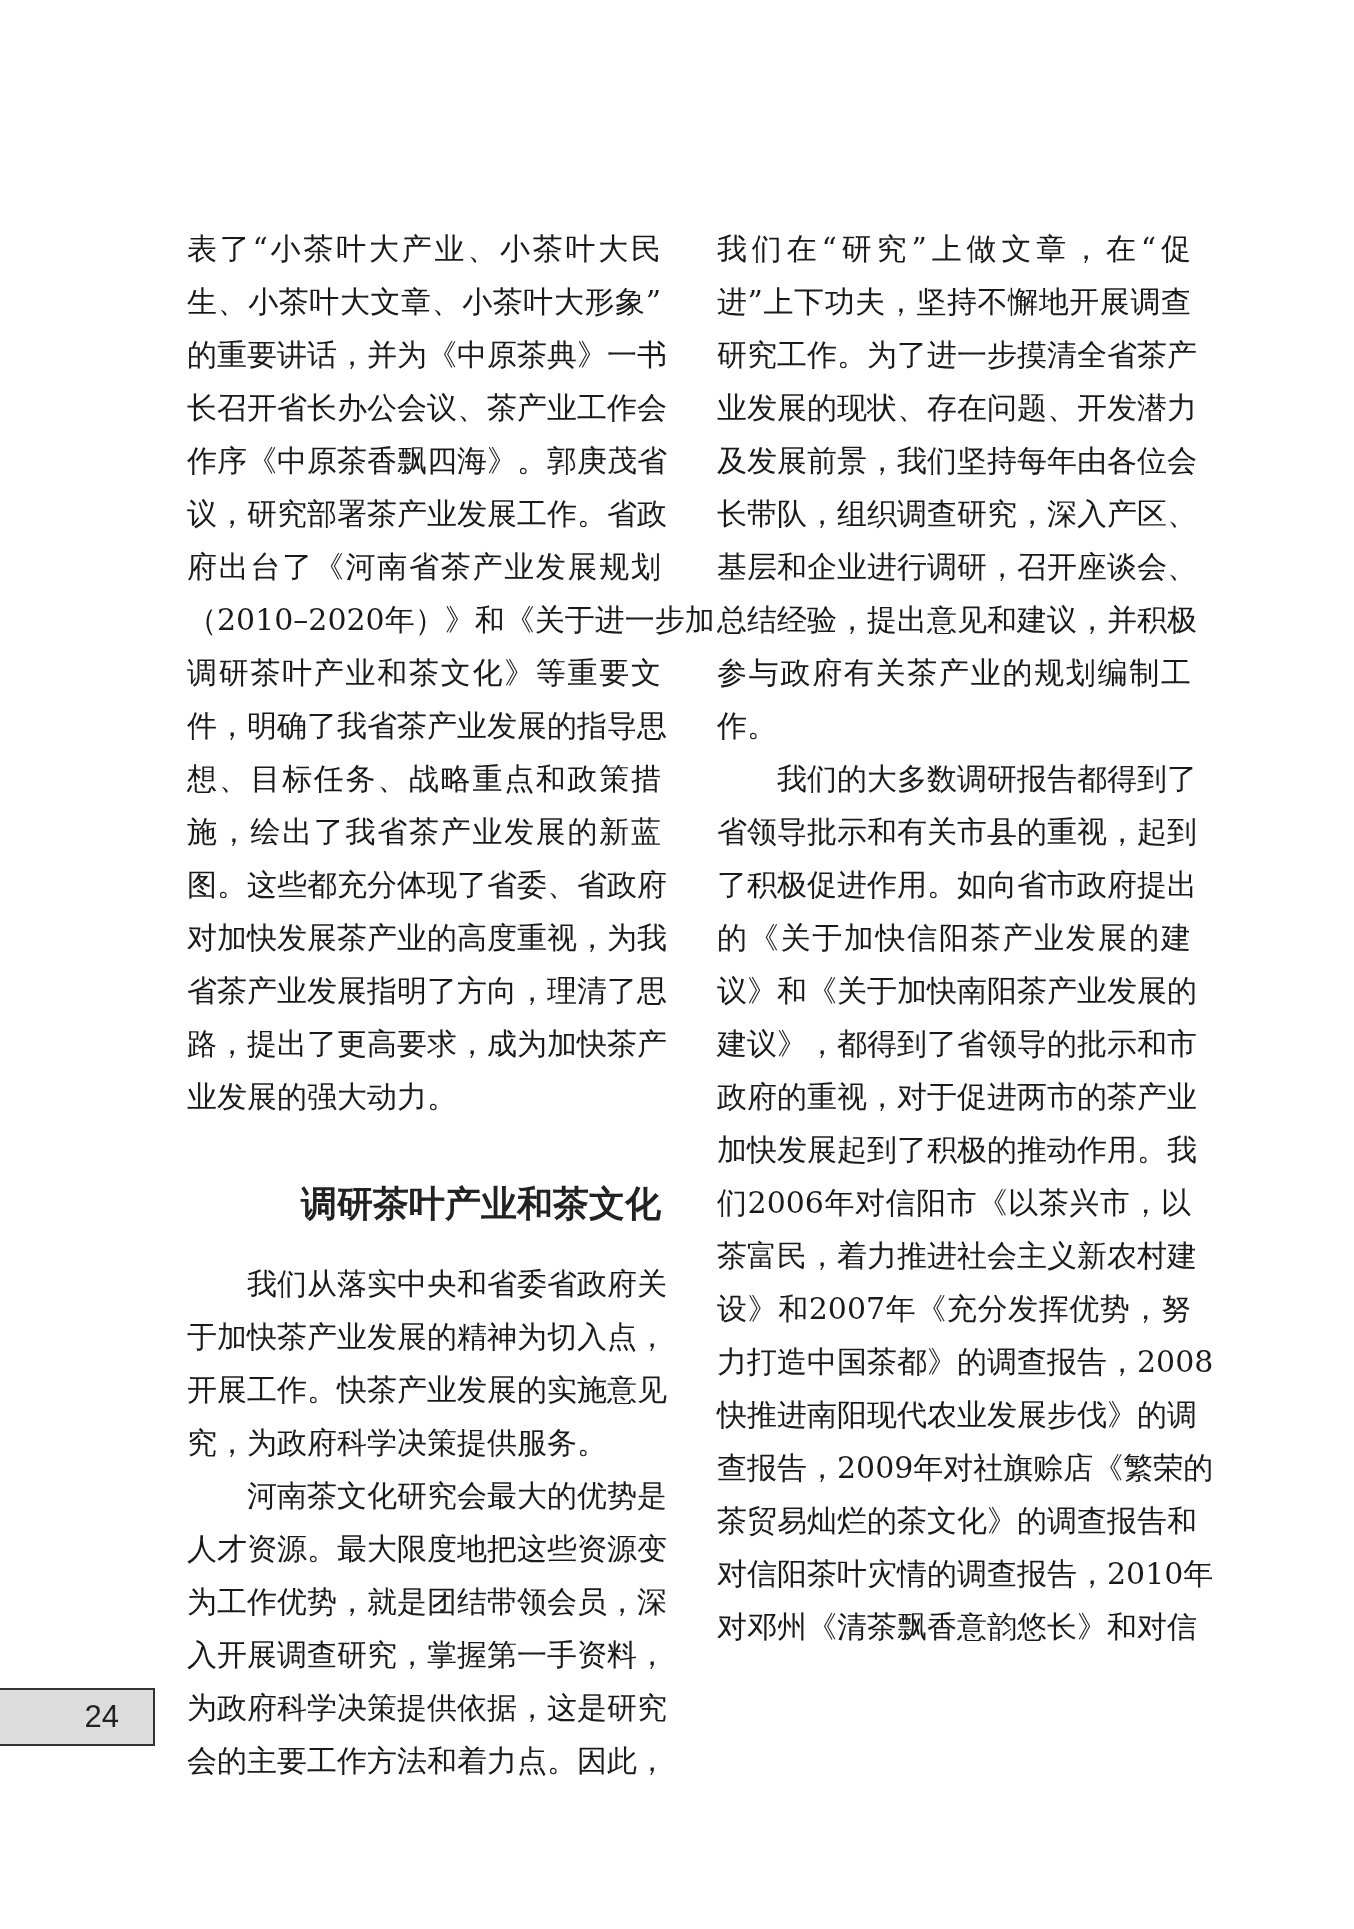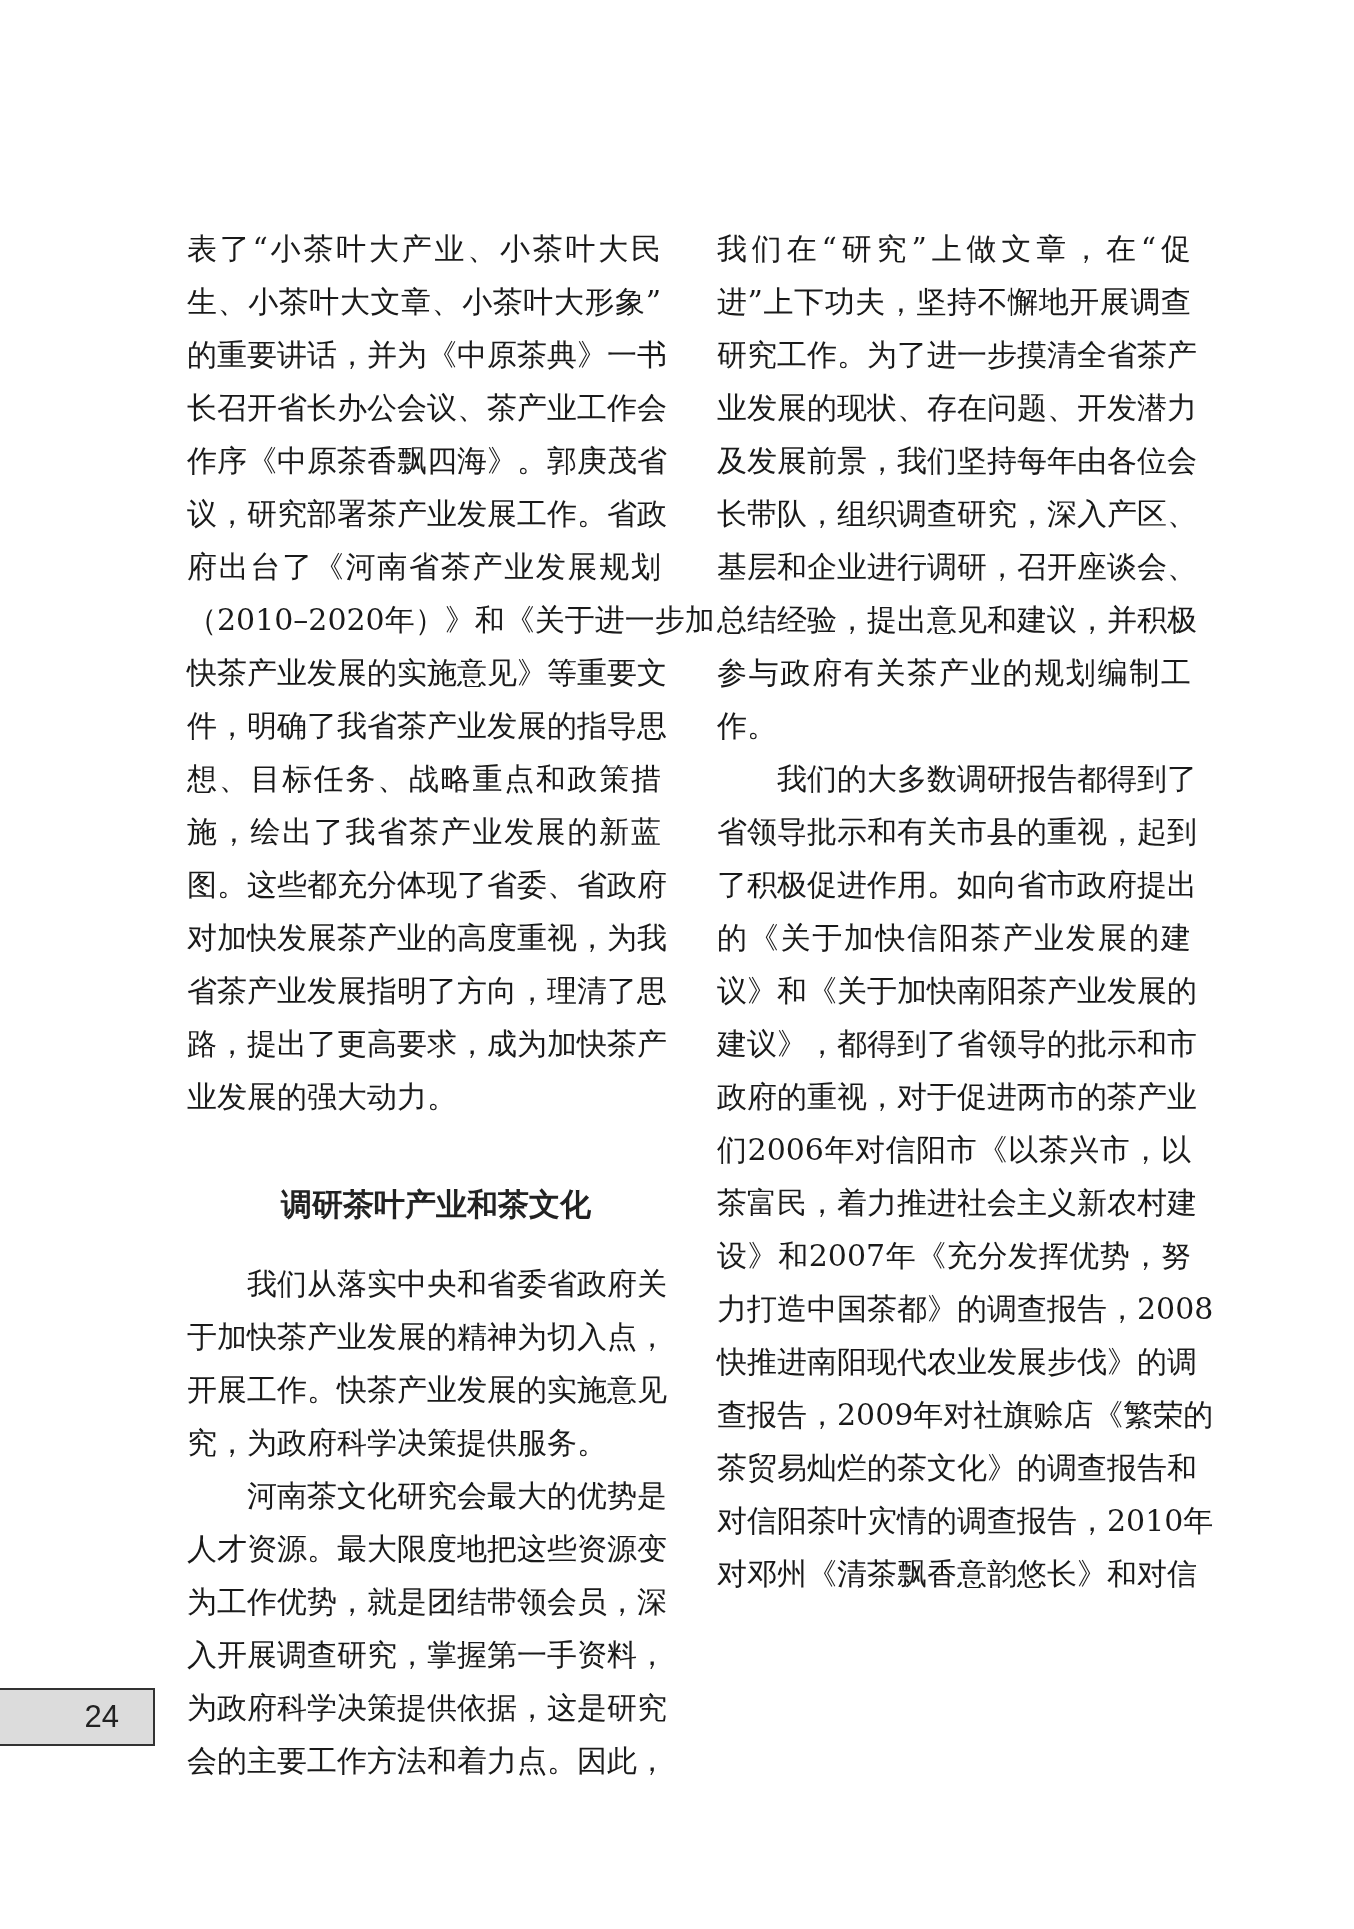--- a/index.html
+++ b/index.html
@@ -5,43 +5,43 @@
   html,body{margin:0;padding:0;background:#fff;}
   body{width:1354px;height:1929px;position:relative;overflow:hidden;
        font-family:"DejaVu Serif","Liberation Serif",serif;color:#1a1a1a;}
   .col{position:absolute;top:222px;width:474px;}
   #col-left{left:187px;}
   #col-right{left:717px;}
   .ln{display:block;height:53px;line-height:53px;font-size:30px;white-space:nowrap;
       text-align:justify;text-align-last:justify;letter-spacing:0;}
   .ln.last{text-align-last:left;}
   .ln.indent{padding-left:60px;}
-  .heading{display:block;height:106px;line-height:106px;font-size:31px;
+  .heading{display:block;height:106px;line-height:106px;font-size:36px;
       font-family:"DejaVu Sans","Liberation Sans",sans-serif;font-weight:bold;
-      padding-left:94px;color:#222;}
+      padding-left:94px;color:#222;text-align:right;}
   .gap{display:block;height:28px;}
   #page-num{position:absolute;left:-2px;top:1688px;width:157px;height:58px;
       background:#dcdcdc;border:2px solid #333;box-sizing:border-box;
       font-family:"Liberation Sans","DejaVu Sans",sans-serif;font-size:31px;
       line-height:54px;text-align:right;padding-right:34px;color:#222;}
 </style>
 </head>
 <body>
 
 <div id="col-left" class="col">
   <div>
     <span class="ln">表了“小茶叶大产业、小茶叶大民</span>
     <span class="ln">生、小茶叶大文章、小茶叶大形象”</span>
     <span class="ln">的重要讲话，并为《中原茶典》一书</span>
     <span class="ln">长召开省长办公会议、茶产业工作会</span>
     <span class="ln">作序《中原茶香飘四海》。郭庚茂省</span>
     <span class="ln">议，研究部署茶产业发展工作。省政</span>
     <span class="ln">府出台了《河南省茶产业发展规划</span>
     <span class="ln">（2010–2020年）》和《关于进一步加</span>
-    <span class="ln">快茶产业发展的实施意见》等重要文</span>
+    <span class="ln">调研茶叶产业和茶文化》等重要文</span>
     <span class="ln">件，明确了我省茶产业发展的指导思</span>
     <span class="ln">想、目标任务、战略重点和政策措</span>
     <span class="ln">施，绘出了我省茶产业发展的新蓝</span>
     <span class="ln">图。这些都充分体现了省委、省政府</span>
     <span class="ln">对加快发展茶产业的高度重视，为我</span>
     <span class="ln">省茶产业发展指明了方向，理清了思</span>
     <span class="ln">路，提出了更高要求，成为加快茶产</span>
     <span class="ln last">业发展的强大动力。</span>
   </div>
   <span class="gap"></span>
@@ -76,20 +76,21 @@
     <span class="ln last">作。</span>
   </div>
   <div>
     <span class="ln indent">我们的大多数调研报告都得到了</span>
     <span class="ln">省领导批示和有关市县的重视，起到</span>
     <span class="ln">了积极促进作用。如向省市政府提出</span>
     <span class="ln">的《关于加快信阳茶产业发展的建</span>
     <span class="ln">议》和《关于加快南阳茶产业发展的</span>
     <span class="ln">建议》，都得到了省领导的批示和市</span>
     <span class="ln">政府的重视，对于促进两市的茶产业</span>
+    <span class="ln">加快发展起到了积极的推动作用。我</span>
     <span class="ln">们2006年对信阳市《以茶兴市，以</span>
     <span class="ln">茶富民，着力推进社会主义新农村建</span>
     <span class="ln">设》和2007年《充分发挥优势，努</span>
     <span class="ln">力打造中国茶都》的调查报告，2008</span>
     <span class="ln">快推进南阳现代农业发展步伐》的调</span>
     <span class="ln">查报告，2009年对社旗赊店《繁荣的</span>
     <span class="ln">茶贸易灿烂的茶文化》的调查报告和</span>
     <span class="ln">对信阳茶叶灾情的调查报告，2010年</span>
     <span class="ln">对邓州《清茶飘香意韵悠长》和对信</span>
   </div>

